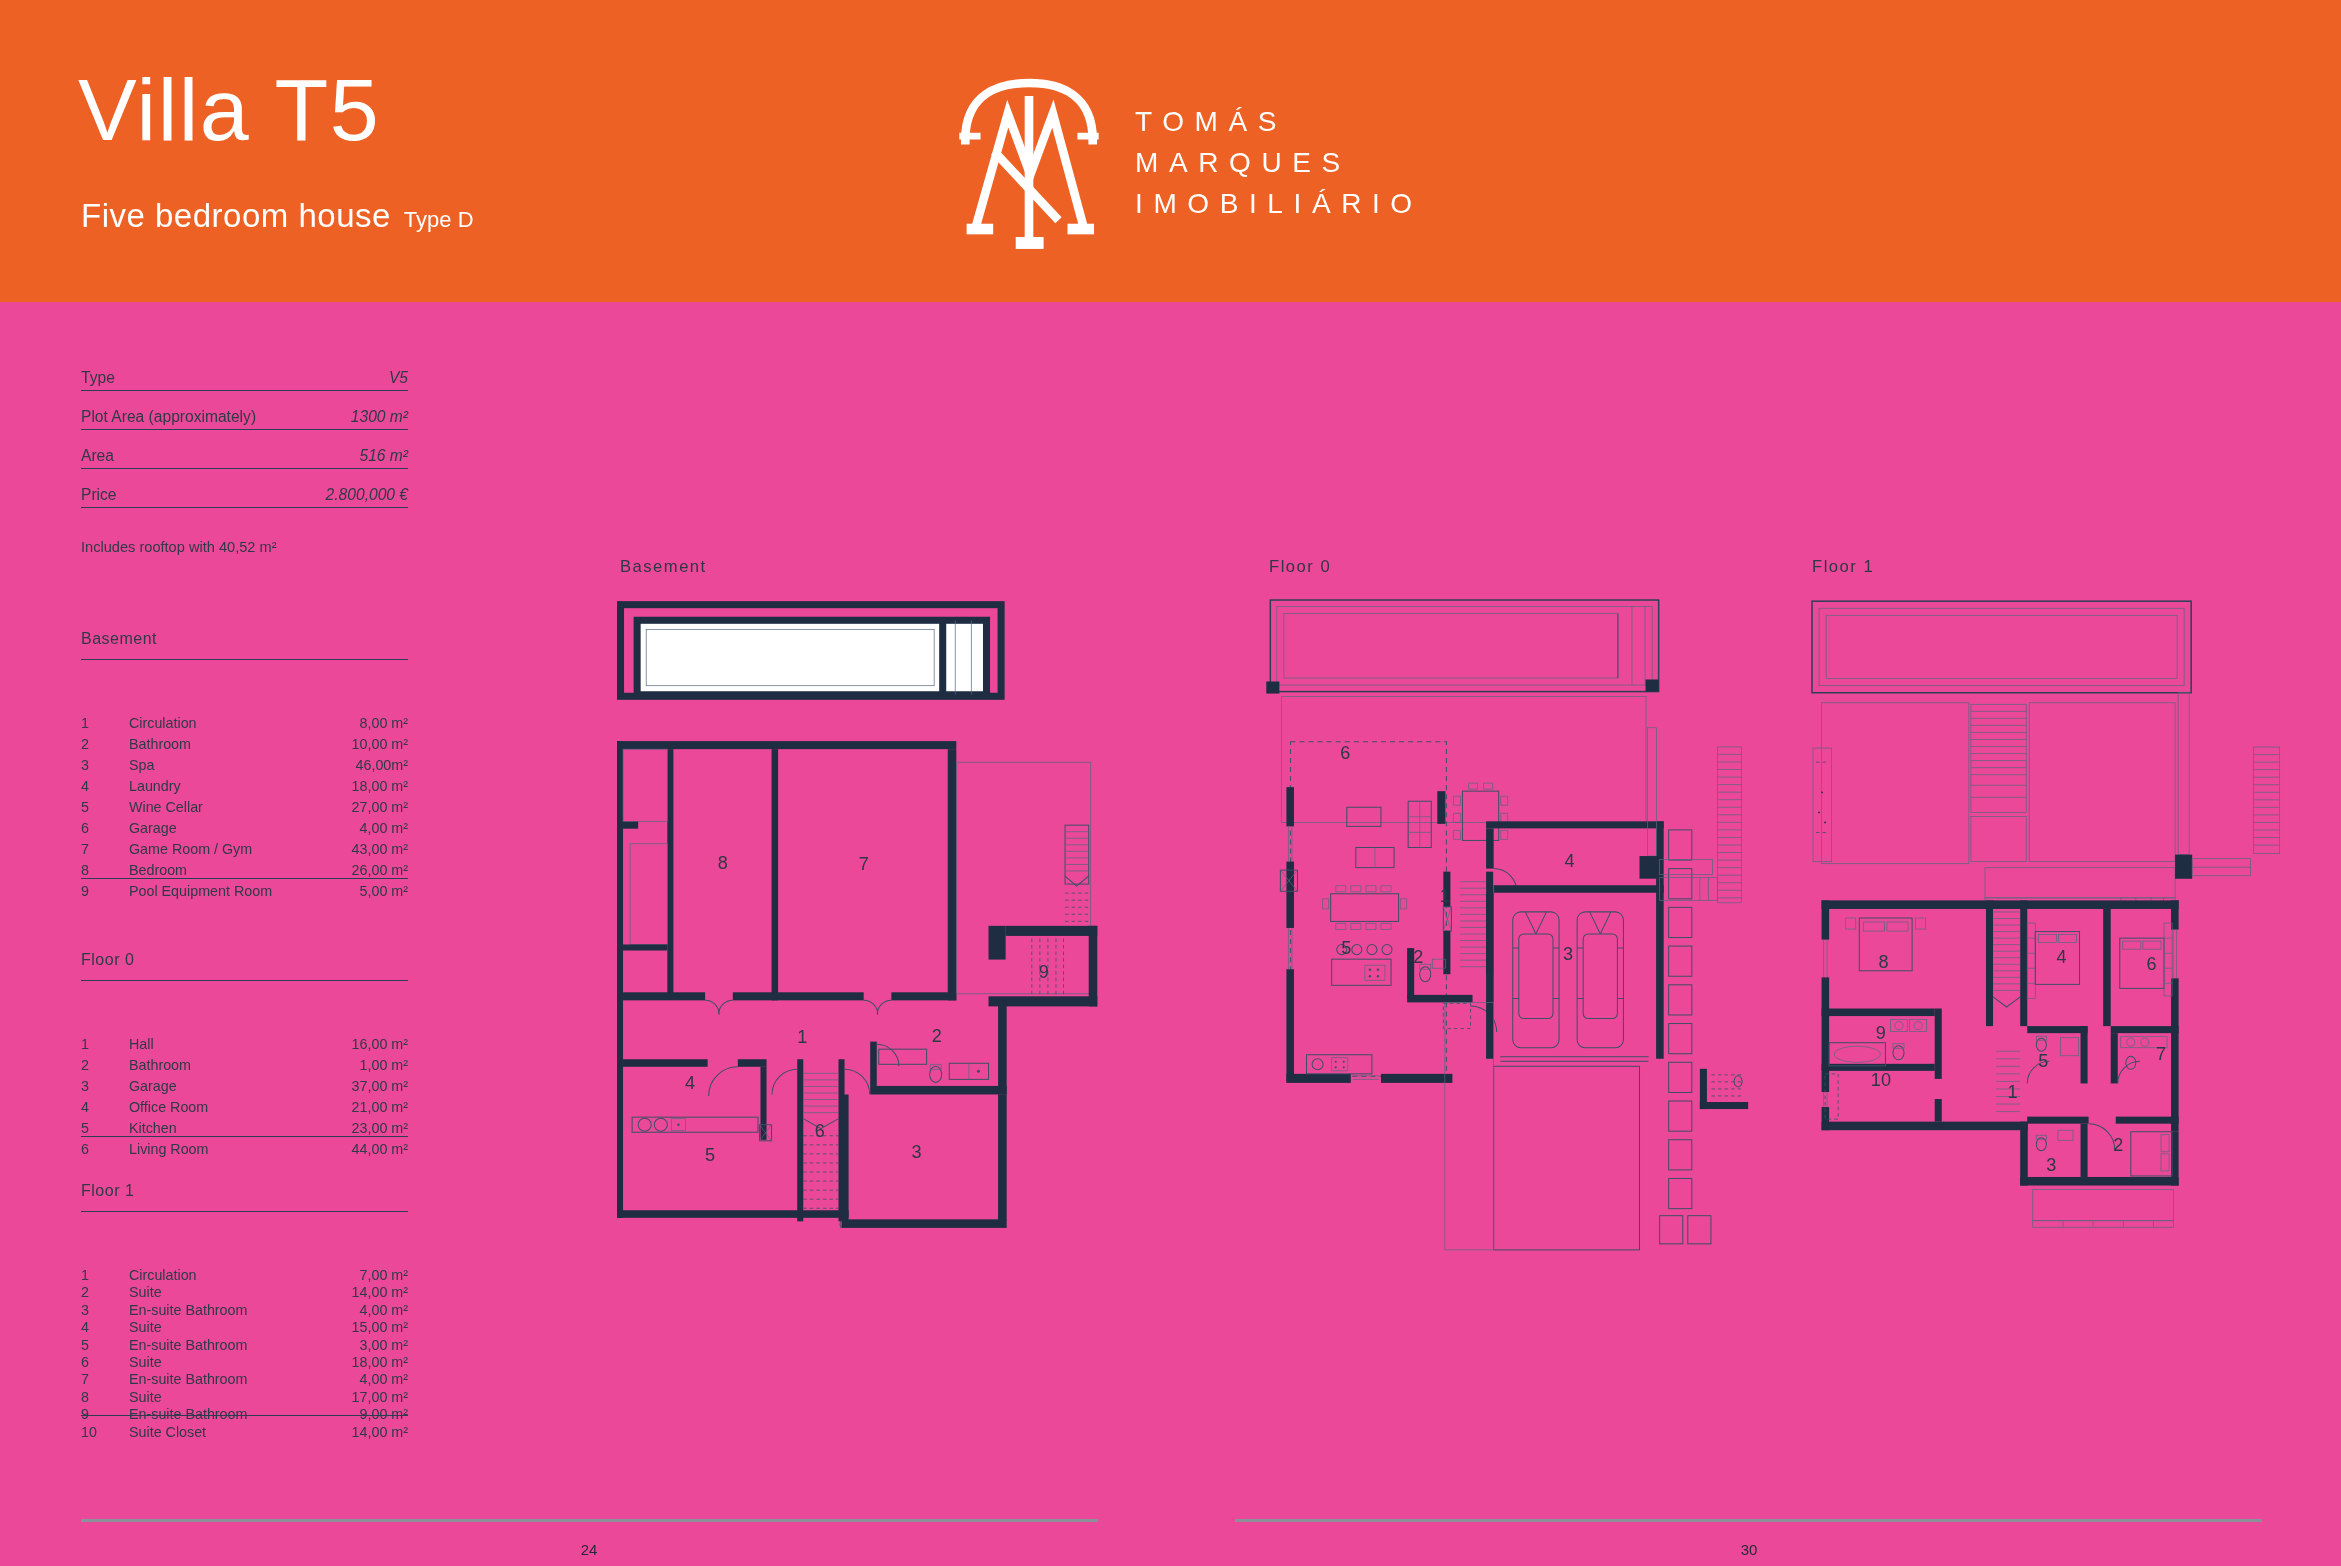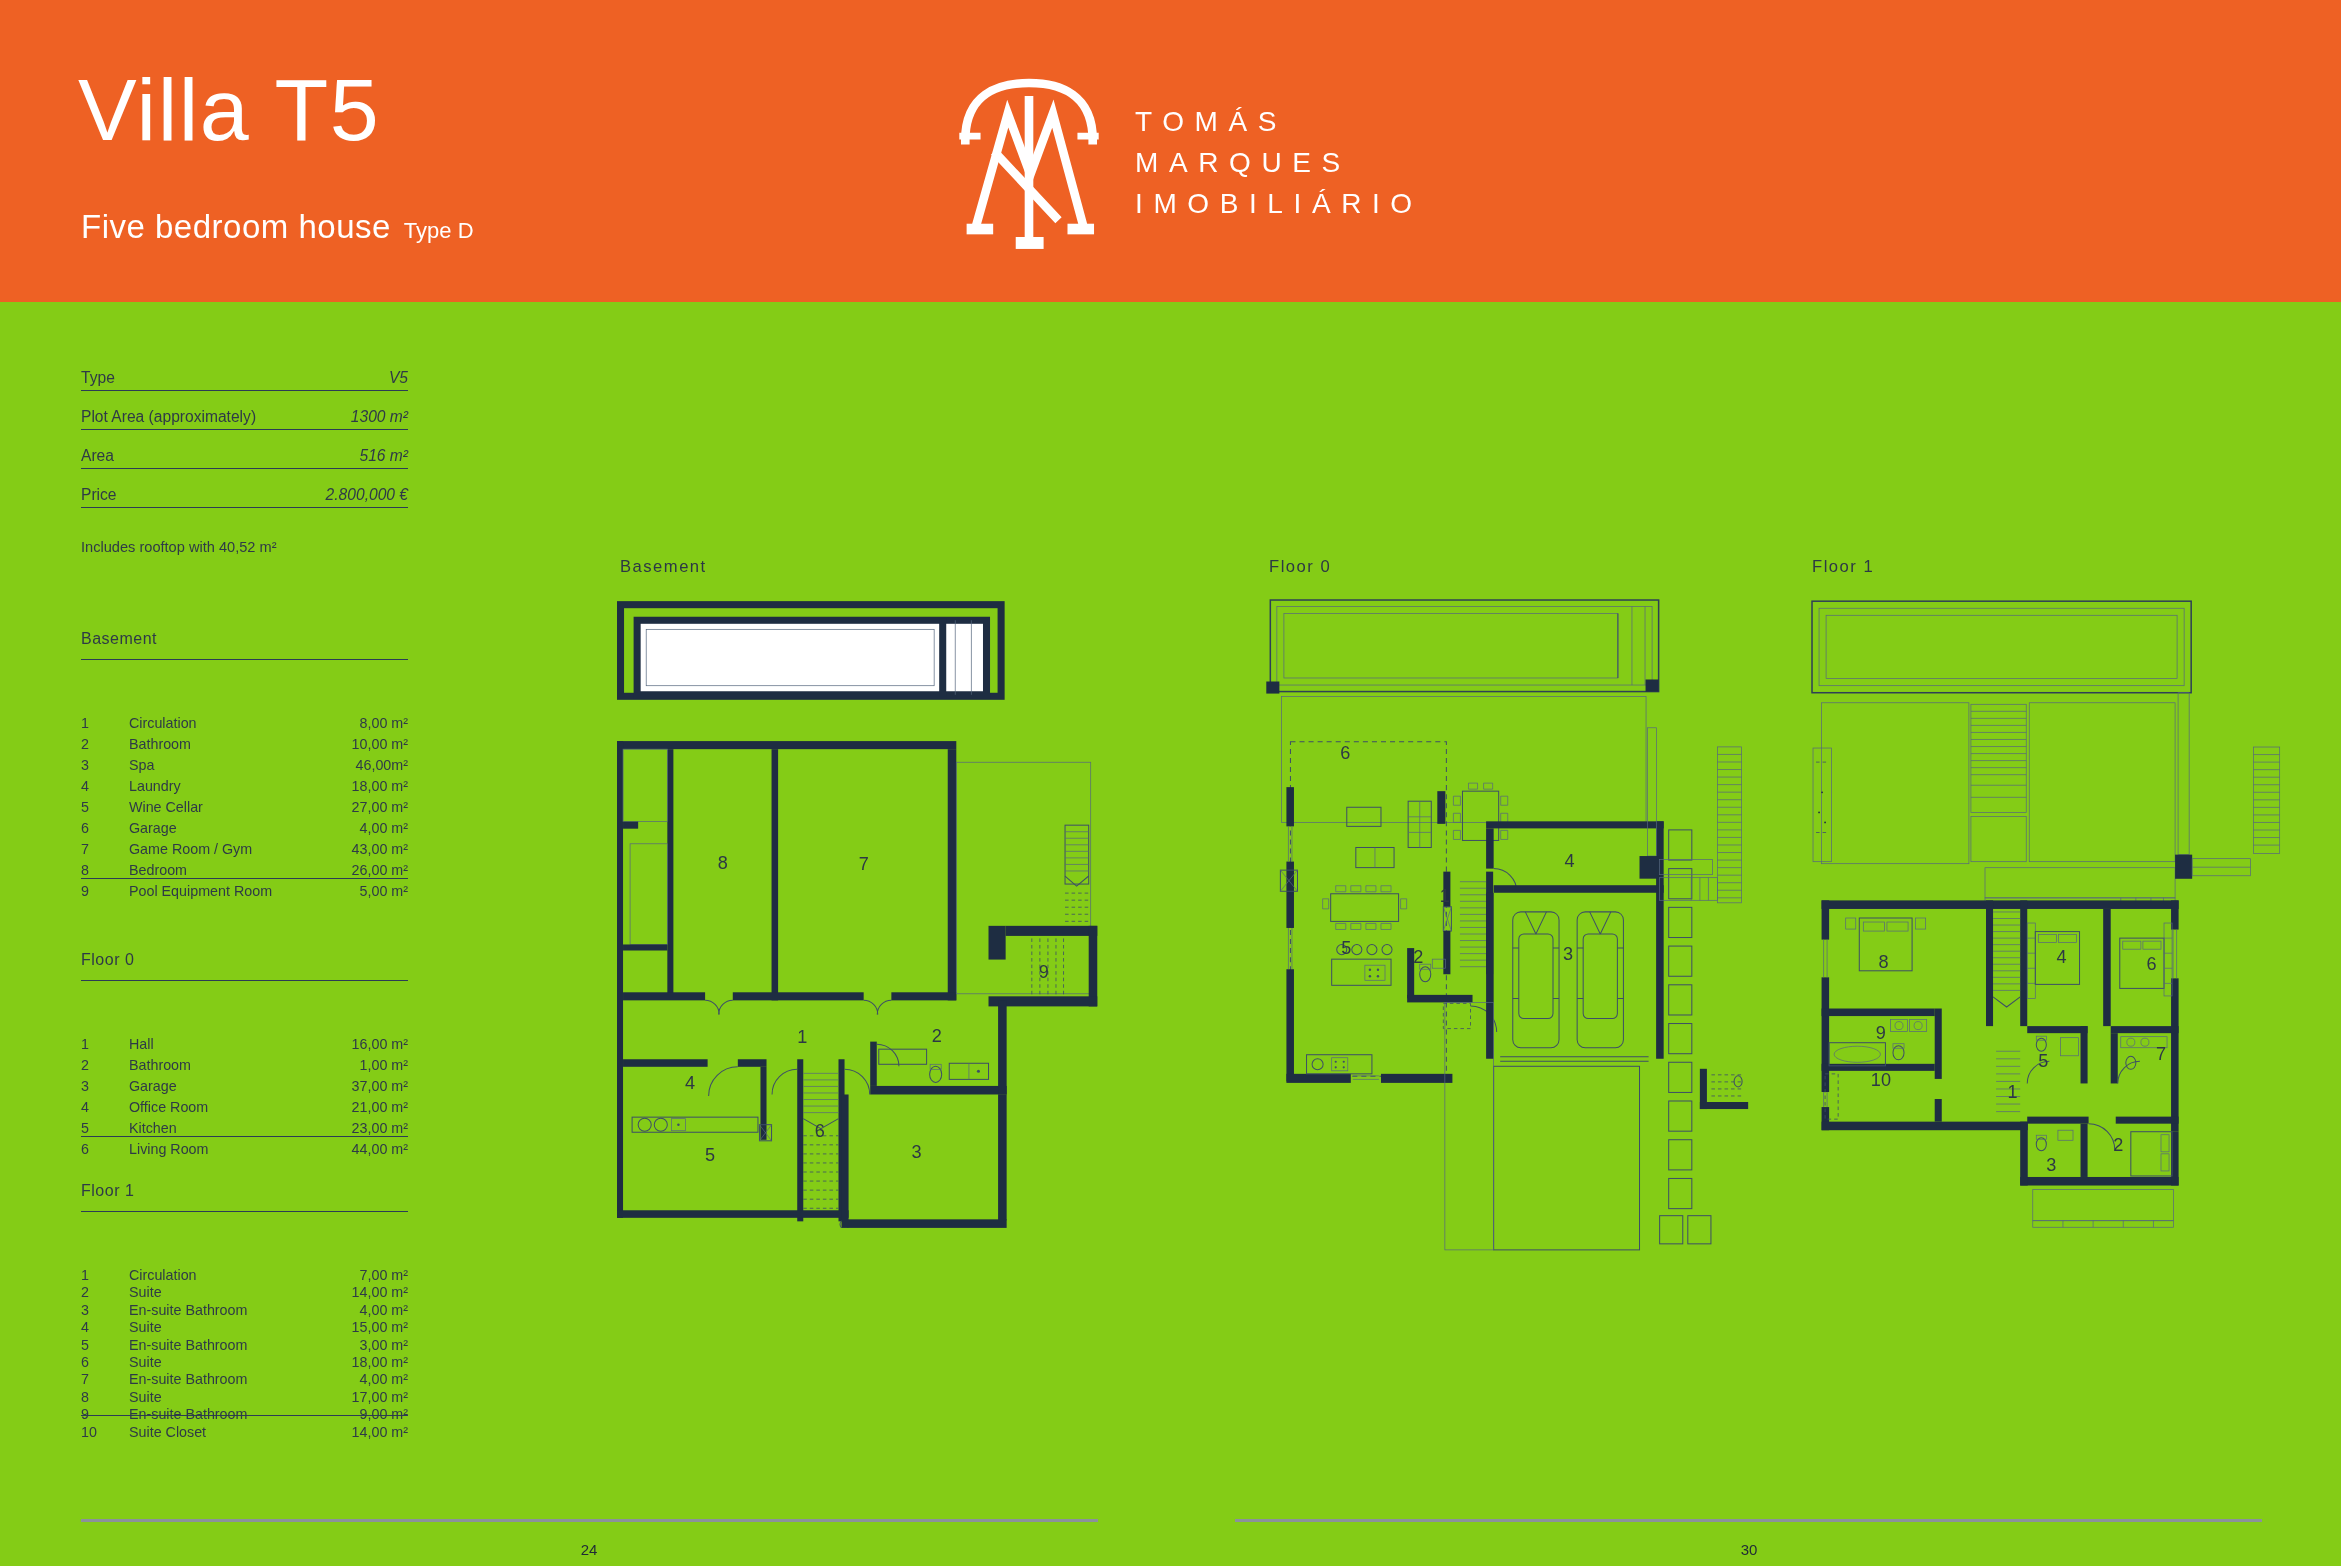--- a/index.html
+++ b/index.html
@@ -1,21 +1,21 @@
 <!DOCTYPE html>
 <html style="font-size:8px"><head>
 <meta charset="utf-8">
 <style>
   html,body{margin:0;padding:0;background:#ffffff;}
-  #page{position:relative;width:2342px;height:1567px;background:#84cc16;overflow:hidden;
+  #page{position:relative;width:2342px;height:1567px;background:#ec4899;overflow:hidden;
         font-family:"Liberation Sans", sans-serif;color:#2e3a47;}
   
   #hdr{position:absolute;left:0;top:0;width:2342px;height:302px;background:#EE6124;color:#fff;}
   #title{position:absolute;left:78px;top:59px;font-size:88px;font-weight:300;letter-spacing:1.5px;}
-  #subtitleRow{position:absolute;left:81px;top:208px;font-weight:300;}
+  #subtitleRow{position:absolute;left:81px;top:197px;font-weight:300;}
   #subtitle{font-size:33px;letter-spacing:0.5px;}
   #typeD{font-size:22px;margin-left:13px;}
   #monogram{position:absolute;left:956px;top:70px;}
   #brandText{position:absolute;left:1135px;top:101px;font-size:28px;font-weight:300;letter-spacing:10.6px;line-height:41px;white-space:nowrap;}
   #team{position:absolute;left:2048px;top:99px;width:226px;text-align:left;}
   #teamTop{font-size:16.6px;letter-spacing:0.5px;font-weight:700;white-space:nowrap;}
   #teamTop .light{font-weight:300;}
   #teamTop sup{font-size:8.6px;}
   #teamWord{font-size:99px;font-weight:300;line-height:86px;letter-spacing:0px;
             transform:scaleX(0.74);transform-origin:left top;margin-top:9px;white-space:nowrap;}

